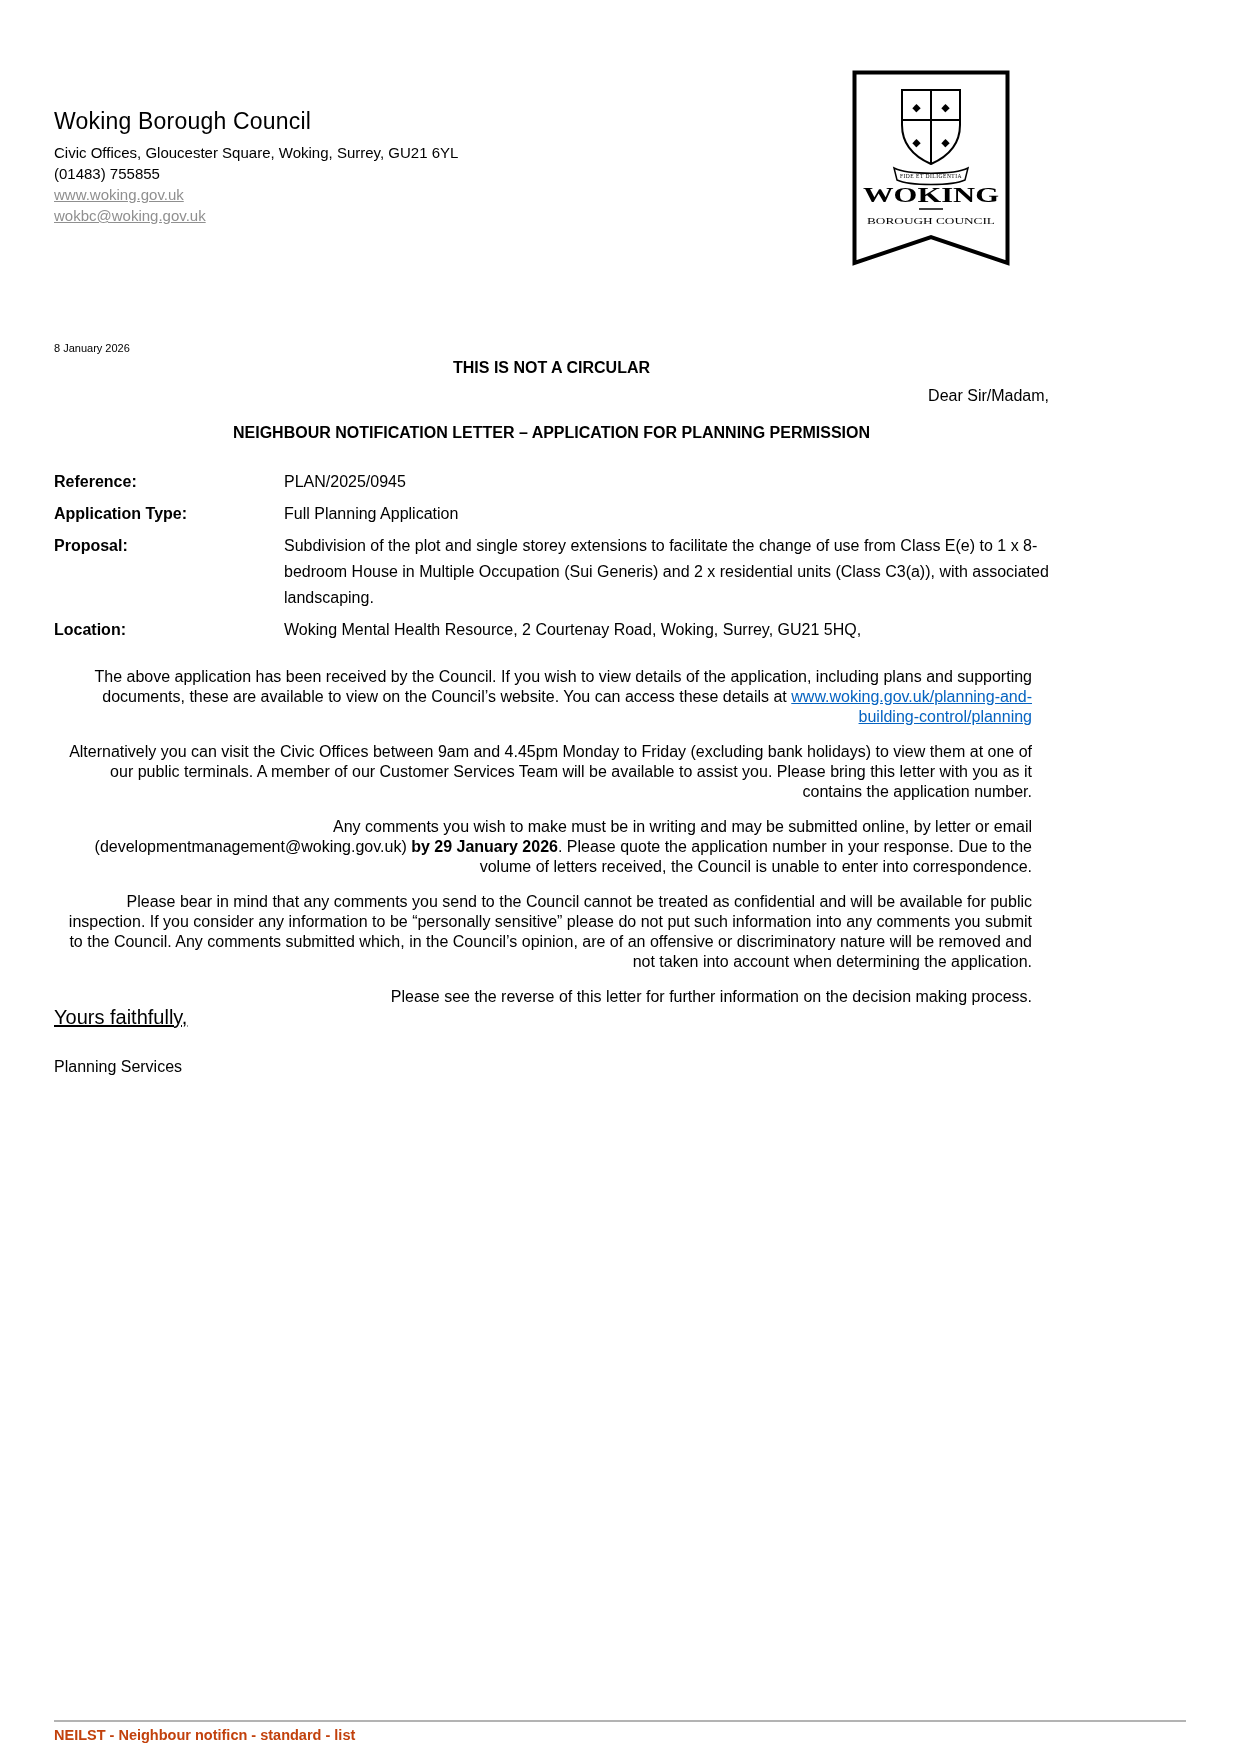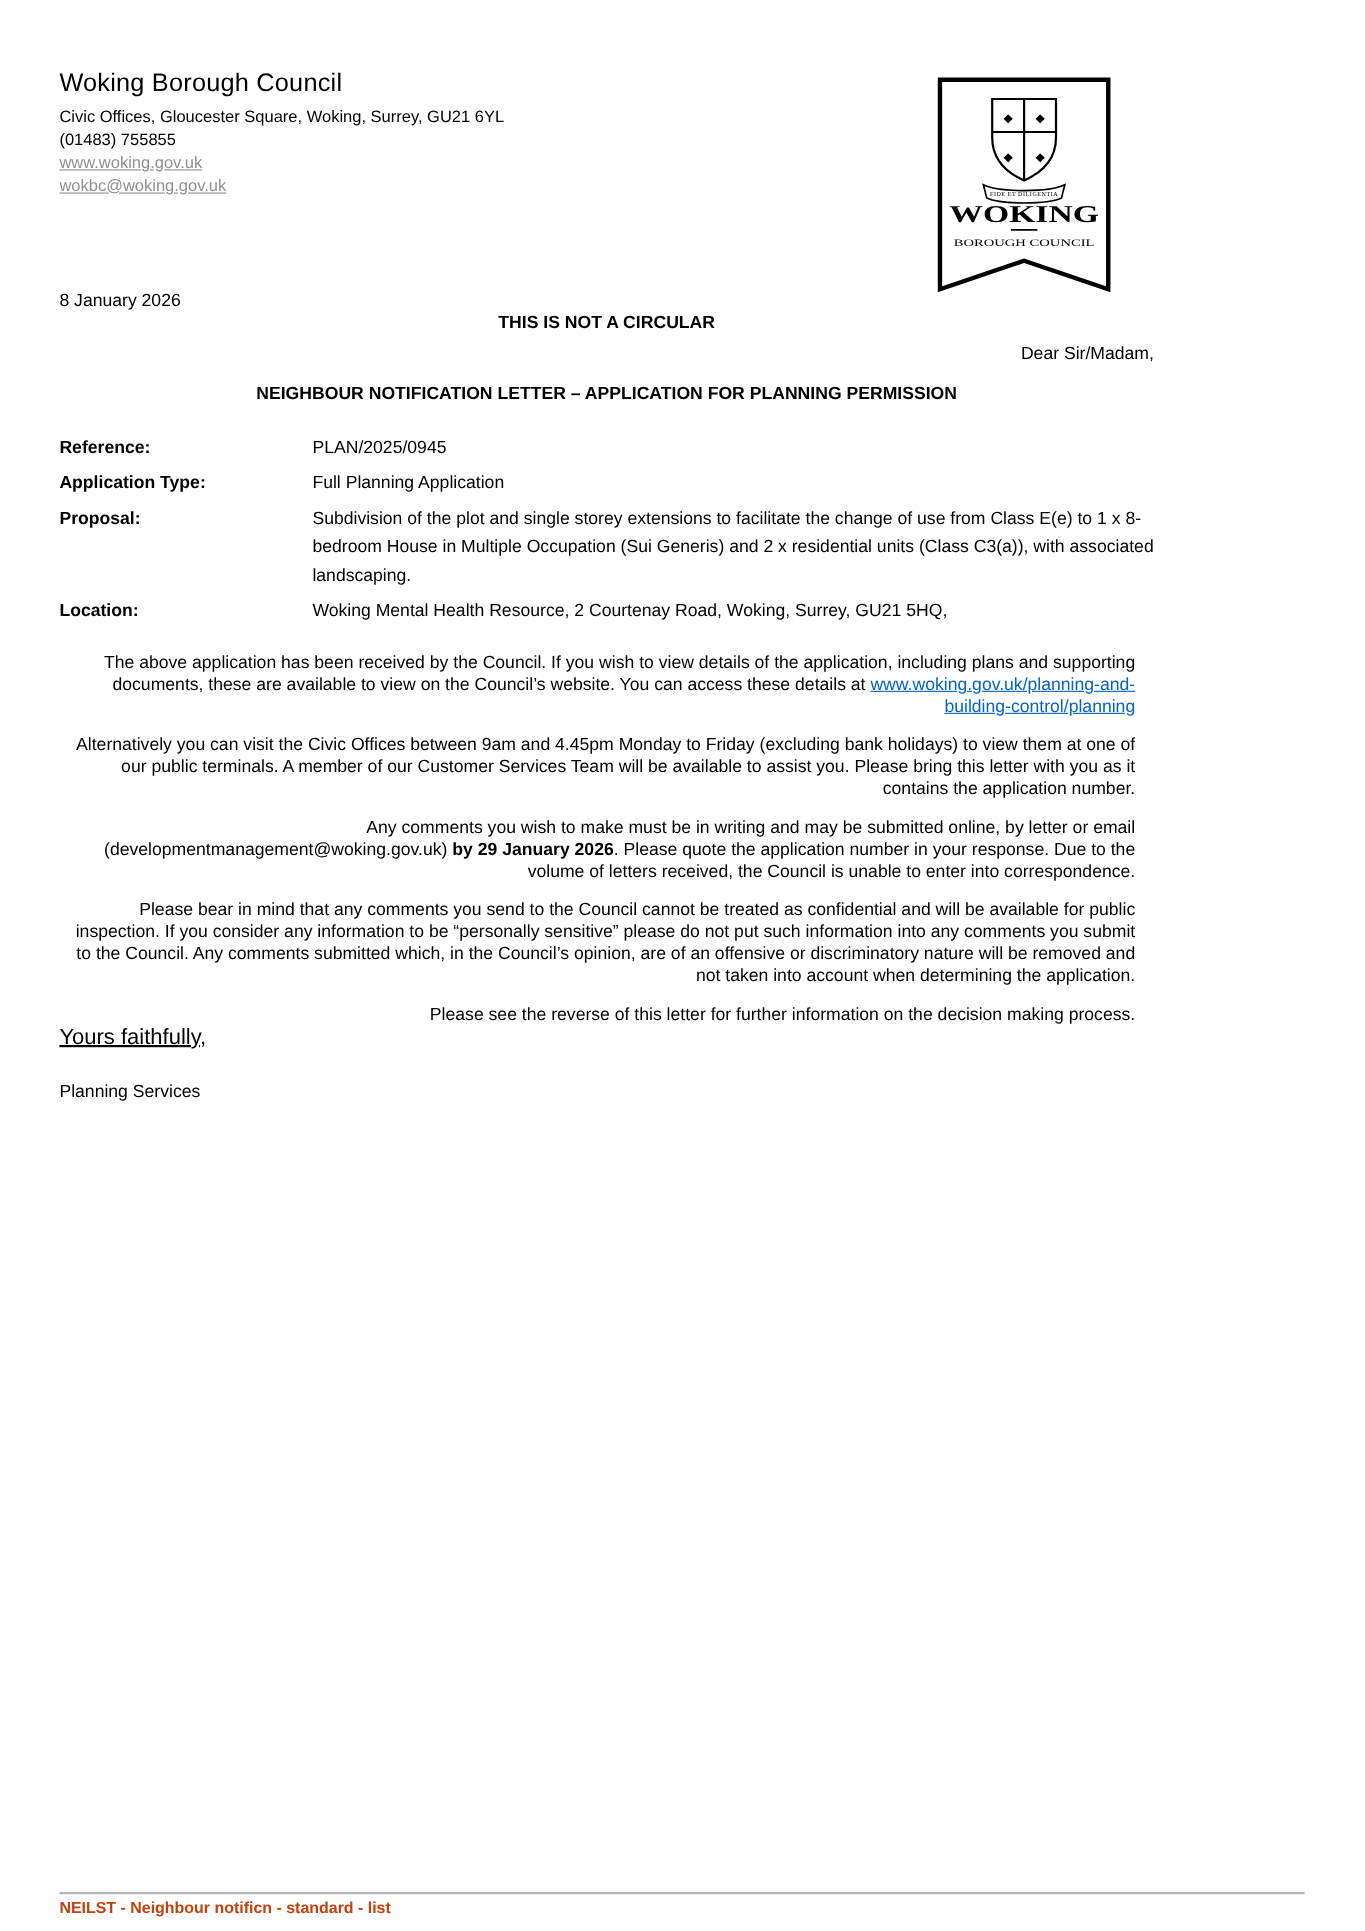--- a/index.html
+++ b/index.html
@@ -4,32 +4,32 @@
 <style>
   * { box-sizing: border-box; }
   html,body { margin:0; padding:0; background:#ffffff; }
   .page {
     position: relative;
     width: 1241px;
     height: 1755px;
     background: #ffffff;
     font-family: "Liberation Sans", "DejaVu Sans", sans-serif;
     color: #000000;
-    padding: 62px 192px 0 54px;
+    padding: 108px 192px 0 54px;
     overflow: hidden;
   }
 
   
   .council-name { font-size: 23px; font-weight: 400; margin: 0 0 7px 0; letter-spacing: 0.2px; }
   .head-line { font-size: 15px; line-height: 21px; }
   .grey-link { color: #8f8f8f; text-decoration: underline; font-size: 15px; line-height: 21px; cursor: pointer; }
   .logo-wrap { position: absolute; left: 852px; top: 70px; width: 158px; height: 196px; }
 
   
-  .date { margin-top: 84px; font-size: 16px; line-height: 20px; }
+  .date { margin-top: 112px; font-size: 11px; line-height: 20px; }
   .center-bold { text-align: center; font-weight: bold; font-size: 16px; line-height: 20px; margin: 0; }
   .salutation { margin-top: 8px; font-size: 16px; line-height: 20px; text-align: right; }
   .letter-title { margin-top: 17px; }
 
   .fields { margin-top: 26px; font-size: 16px; }
   .field-row { display: flex; margin-bottom: 6px; line-height: 26px; gap: 47px; }
   .field-label { flex: 0 0 183px; font-weight: bold; }
   .field-value { flex: 1; }
 
   p.para { font-size: 16px; line-height: 20px; margin: 15px 17px 0 0; text-align: right; }

